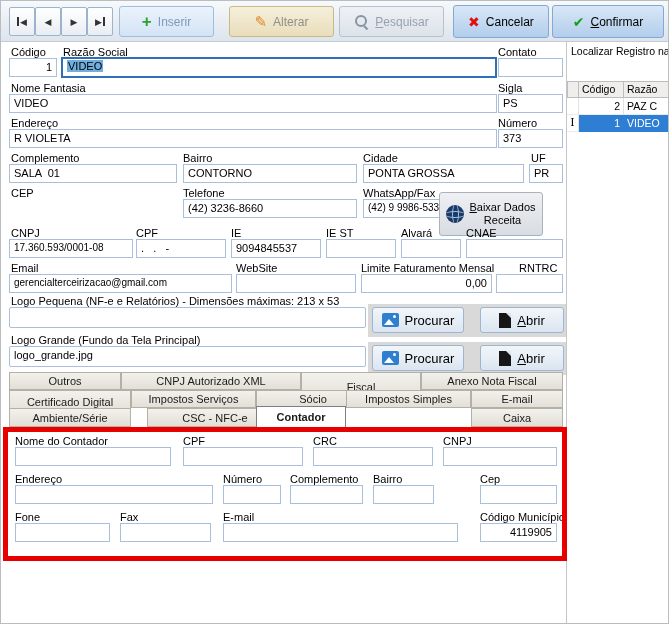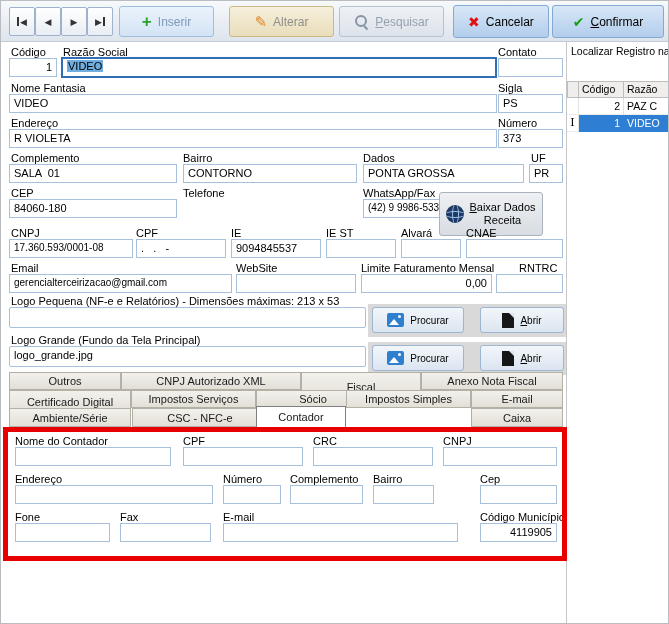--- a/index.html
+++ b/index.html
@@ -44,31 +44,31 @@
   .two-line{line-height:1.2;text-align:center;}
   .two-line span{display:block;}
   .icon-globe{width:18px;height:18px;border-radius:50%;background:#1d3a66;position:relative;flex:none;overflow:hidden;}
   .icon-globe::before{content:'';position:absolute;left:6px;top:-1px;width:5px;height:20px;
                       border-left:1px solid #9fc3e8;border-right:1px solid #9fc3e8;border-radius:50%;}
   .icon-globe::after{content:'';position:absolute;top:6px;left:-1px;height:5px;width:20px;
                      border-top:1px solid #9fc3e8;border-bottom:1px solid #9fc3e8;border-radius:50%;}
   .strip{position:absolute;background:#d9d9d9;}
   .sbtn{position:absolute;display:flex;align-items:center;justify-content:center;gap:6px;
         background:linear-gradient(#f2f6fa,#dbe5f0);border:1px solid #9db6d2;border-radius:3px;
-        font-size:10px;color:#000;}
+        font-size:13px;color:#000;}
   .icon-image{width:17px;height:14px;background:#2f7fd0;border-radius:2px;position:relative;flex:none;}
   .icon-image::before{content:'';position:absolute;top:2px;right:3px;width:3px;height:3px;border-radius:50%;background:#fff;}
   .icon-image::after{content:'';position:absolute;bottom:2px;left:2px;
                      border-left:5px solid transparent;border-right:5px solid transparent;border-bottom:6px solid #fff;}
   .icon-doc{width:12px;height:15px;background:#161616;position:relative;flex:none;}
   .icon-doc::before{content:'';position:absolute;top:0;right:0;border-left:5px solid transparent;border-top:5px solid #dce6f0;}
   
   .tab{position:absolute;display:flex;align-items:center;justify-content:center;font-size:11px;color:#1a1a1a;
        background:linear-gradient(#f3f1ec,#e2dfd7);border:1px solid #b3b0a6;white-space:nowrap;overflow:hidden;}
-  .tab.active{background:#fff;font-weight:normal;border:1px solid #7f7f7f;border-bottom:none;z-index:3;}
+  .tab.active{background:#fff;font-weight:bold;border:1px solid #7f7f7f;border-bottom:none;z-index:3;}
   
   .redbox{position:absolute;left:2px;top:426px;width:564px;height:134px;border:5px solid #e80000;z-index:6;pointer-events:none;}
   
   .rpanel{position:absolute;left:565px;top:41px;width:104px;height:583px;background:#fff;border-left:1px solid #c6c6c6;}
   .loc-title{position:absolute;left:570px;top:44px;width:97px;font-size:10.5px;white-space:nowrap;overflow:hidden;color:#000;}
   .gh{position:absolute;height:17px;background:#efeeec;border:1px solid #bdbdbd;font-size:10.5px;
       padding:1px 3px 0;white-space:nowrap;overflow:hidden;}
   .gc{position:absolute;height:17px;font-size:10.5px;padding:2px 3px 0;border-right:1px solid #e2e2e2;
       border-bottom:1px solid #ececec;white-space:nowrap;overflow:hidden;background:#fff;color:#000;}
   .gc.right{text-align:right;}
@@ -130,31 +130,31 @@
   <div class="fld" style="left:8px;top:93px;width:488px">VIDEO</div>
   <div class="fld" style="left:497px;top:93px;width:65px">PS</div>
 
   <span class="lbl" style="left:10px;top:116px">Endereço</span>
   <span class="lbl" style="left:497px;top:116px">Número</span>
   <div class="fld" style="left:8px;top:128px;width:488px">R VIOLETA</div>
   <div class="fld" style="left:497px;top:128px;width:65px">373</div>
 
   <span class="lbl" style="left:10px;top:151px">Complemento</span>
   <span class="lbl" style="left:182px;top:151px">Bairro</span>
-  <span class="lbl" style="left:362px;top:151px">Dados</span>
+  <span class="lbl" style="left:362px;top:151px">Cidade</span>
   <span class="lbl" style="left:530px;top:151px">UF</span>
   <div class="fld" style="left:8px;top:163px;width:168px">SALA  01</div>
   <div class="fld" style="left:182px;top:163px;width:174px">CONTORNO</div>
   <div class="fld" style="left:362px;top:163px;width:161px">PONTA GROSSA</div>
   <div class="fld" style="left:528px;top:163px;width:34px">PR</div>
 
   <span class="lbl" style="left:10px;top:186px">CEP</span>
   <span class="lbl" style="left:182px;top:186px">Telefone</span>
   <span class="lbl" style="left:362px;top:186px">WhatsApp/Fax</span>
-  <div class="fld" style="left:8px;top:198px;width:168px">84060-180</div>
+  <div class="fld" style="left:182px;top:198px;width:174px">(42) 3236-8660</div>
   <div class="fld sm" style="left:362px;top:198px;width:94px">(42) 9 9986-5335</div>
   <div class="baixar" style="left:438px;top:191px;width:104px;height:44px">
     <span class="icon-globe"></span>
     <span class="two-line">
         <span class="mnm">Baixar Dados</span>
         <span>Receita</span>
       </span>
   </div>
 
   <span class="lbl" style="left:10px;top:226px">CNPJ</span>
@@ -208,21 +208,21 @@
   <div class="tab" style="left:300px;top:371px;width:120px;height:30px">Fiscal</div>
   <div class="tab" style="left:420px;top:371px;width:142px;height:18px">Anexo Nota Fiscal</div>
 
   <div class="tab" style="left:8px;top:389px;width:122px;height:24px">Certificado Digital</div>
   <div class="tab" style="left:130px;top:389px;width:125px;height:18px">Impostos Serviços</div>
   <div class="tab" style="left:255px;top:389px;width:114px;height:18px">Sócio</div>
   <div class="tab" style="left:345px;top:389px;width:125px;height:18px">Impostos Simples</div>
   <div class="tab" style="left:470px;top:389px;width:92px;height:18px">E-mail</div>
 
   <div class="tab" style="left:8px;top:407px;width:122px;height:19px">Ambiente/Série</div>
-  <div class="tab" style="left:131px;top:407px;width:136px;height:19px">CSC - NFC-e</div>
+  <div class="tab" style="left:146px;top:407px;width:136px;height:19px">CSC - NFC-e</div>
   <div class="tab active" style="left:255px;top:405px;width:90px;height:21px">Contador</div>
   <div class="tab" style="left:470px;top:407px;width:92px;height:19px">Caixa</div>
 
   <span class="lbl" style="left:14px;top:434px">Nome do Contador</span>
   <span class="lbl" style="left:182px;top:434px">CPF</span>
   <span class="lbl" style="left:312px;top:434px">CRC</span>
   <span class="lbl" style="left:442px;top:434px">CNPJ</span>
   <div class="fld" style="left:14px;top:446px;width:156px"></div>
   <div class="fld" style="left:182px;top:446px;width:120px"></div>
   <div class="fld" style="left:312px;top:446px;width:120px"></div>

